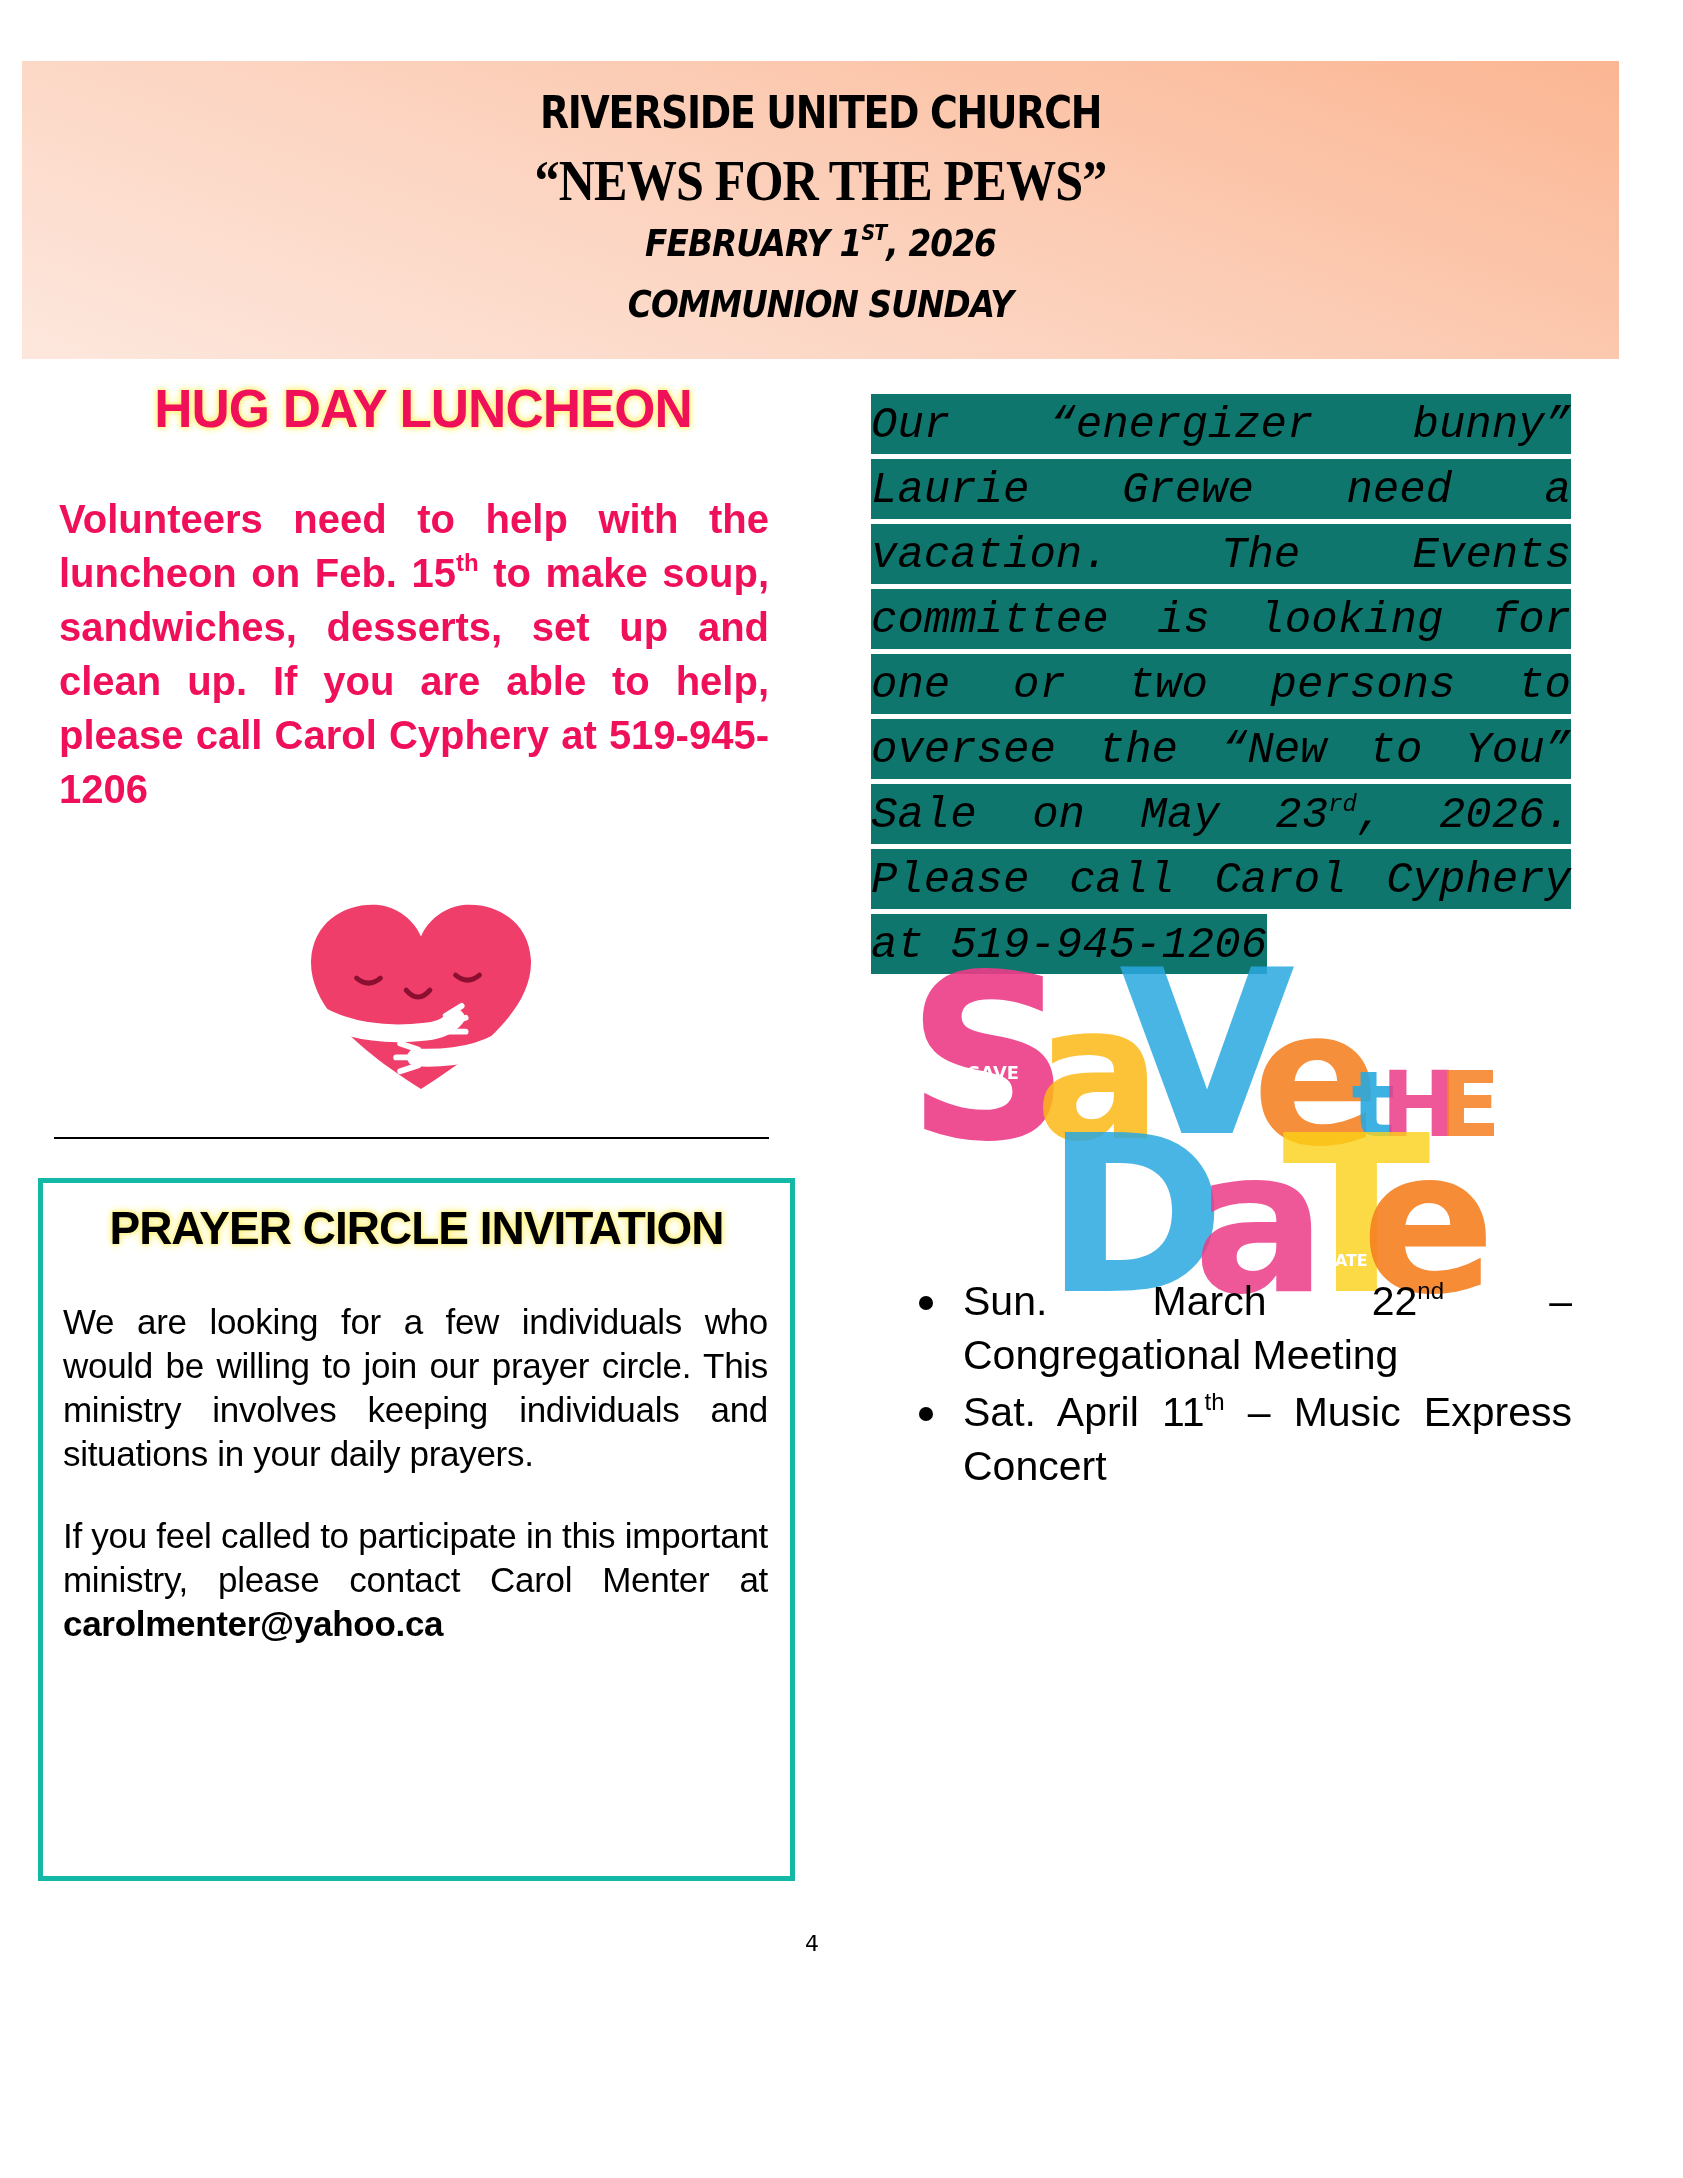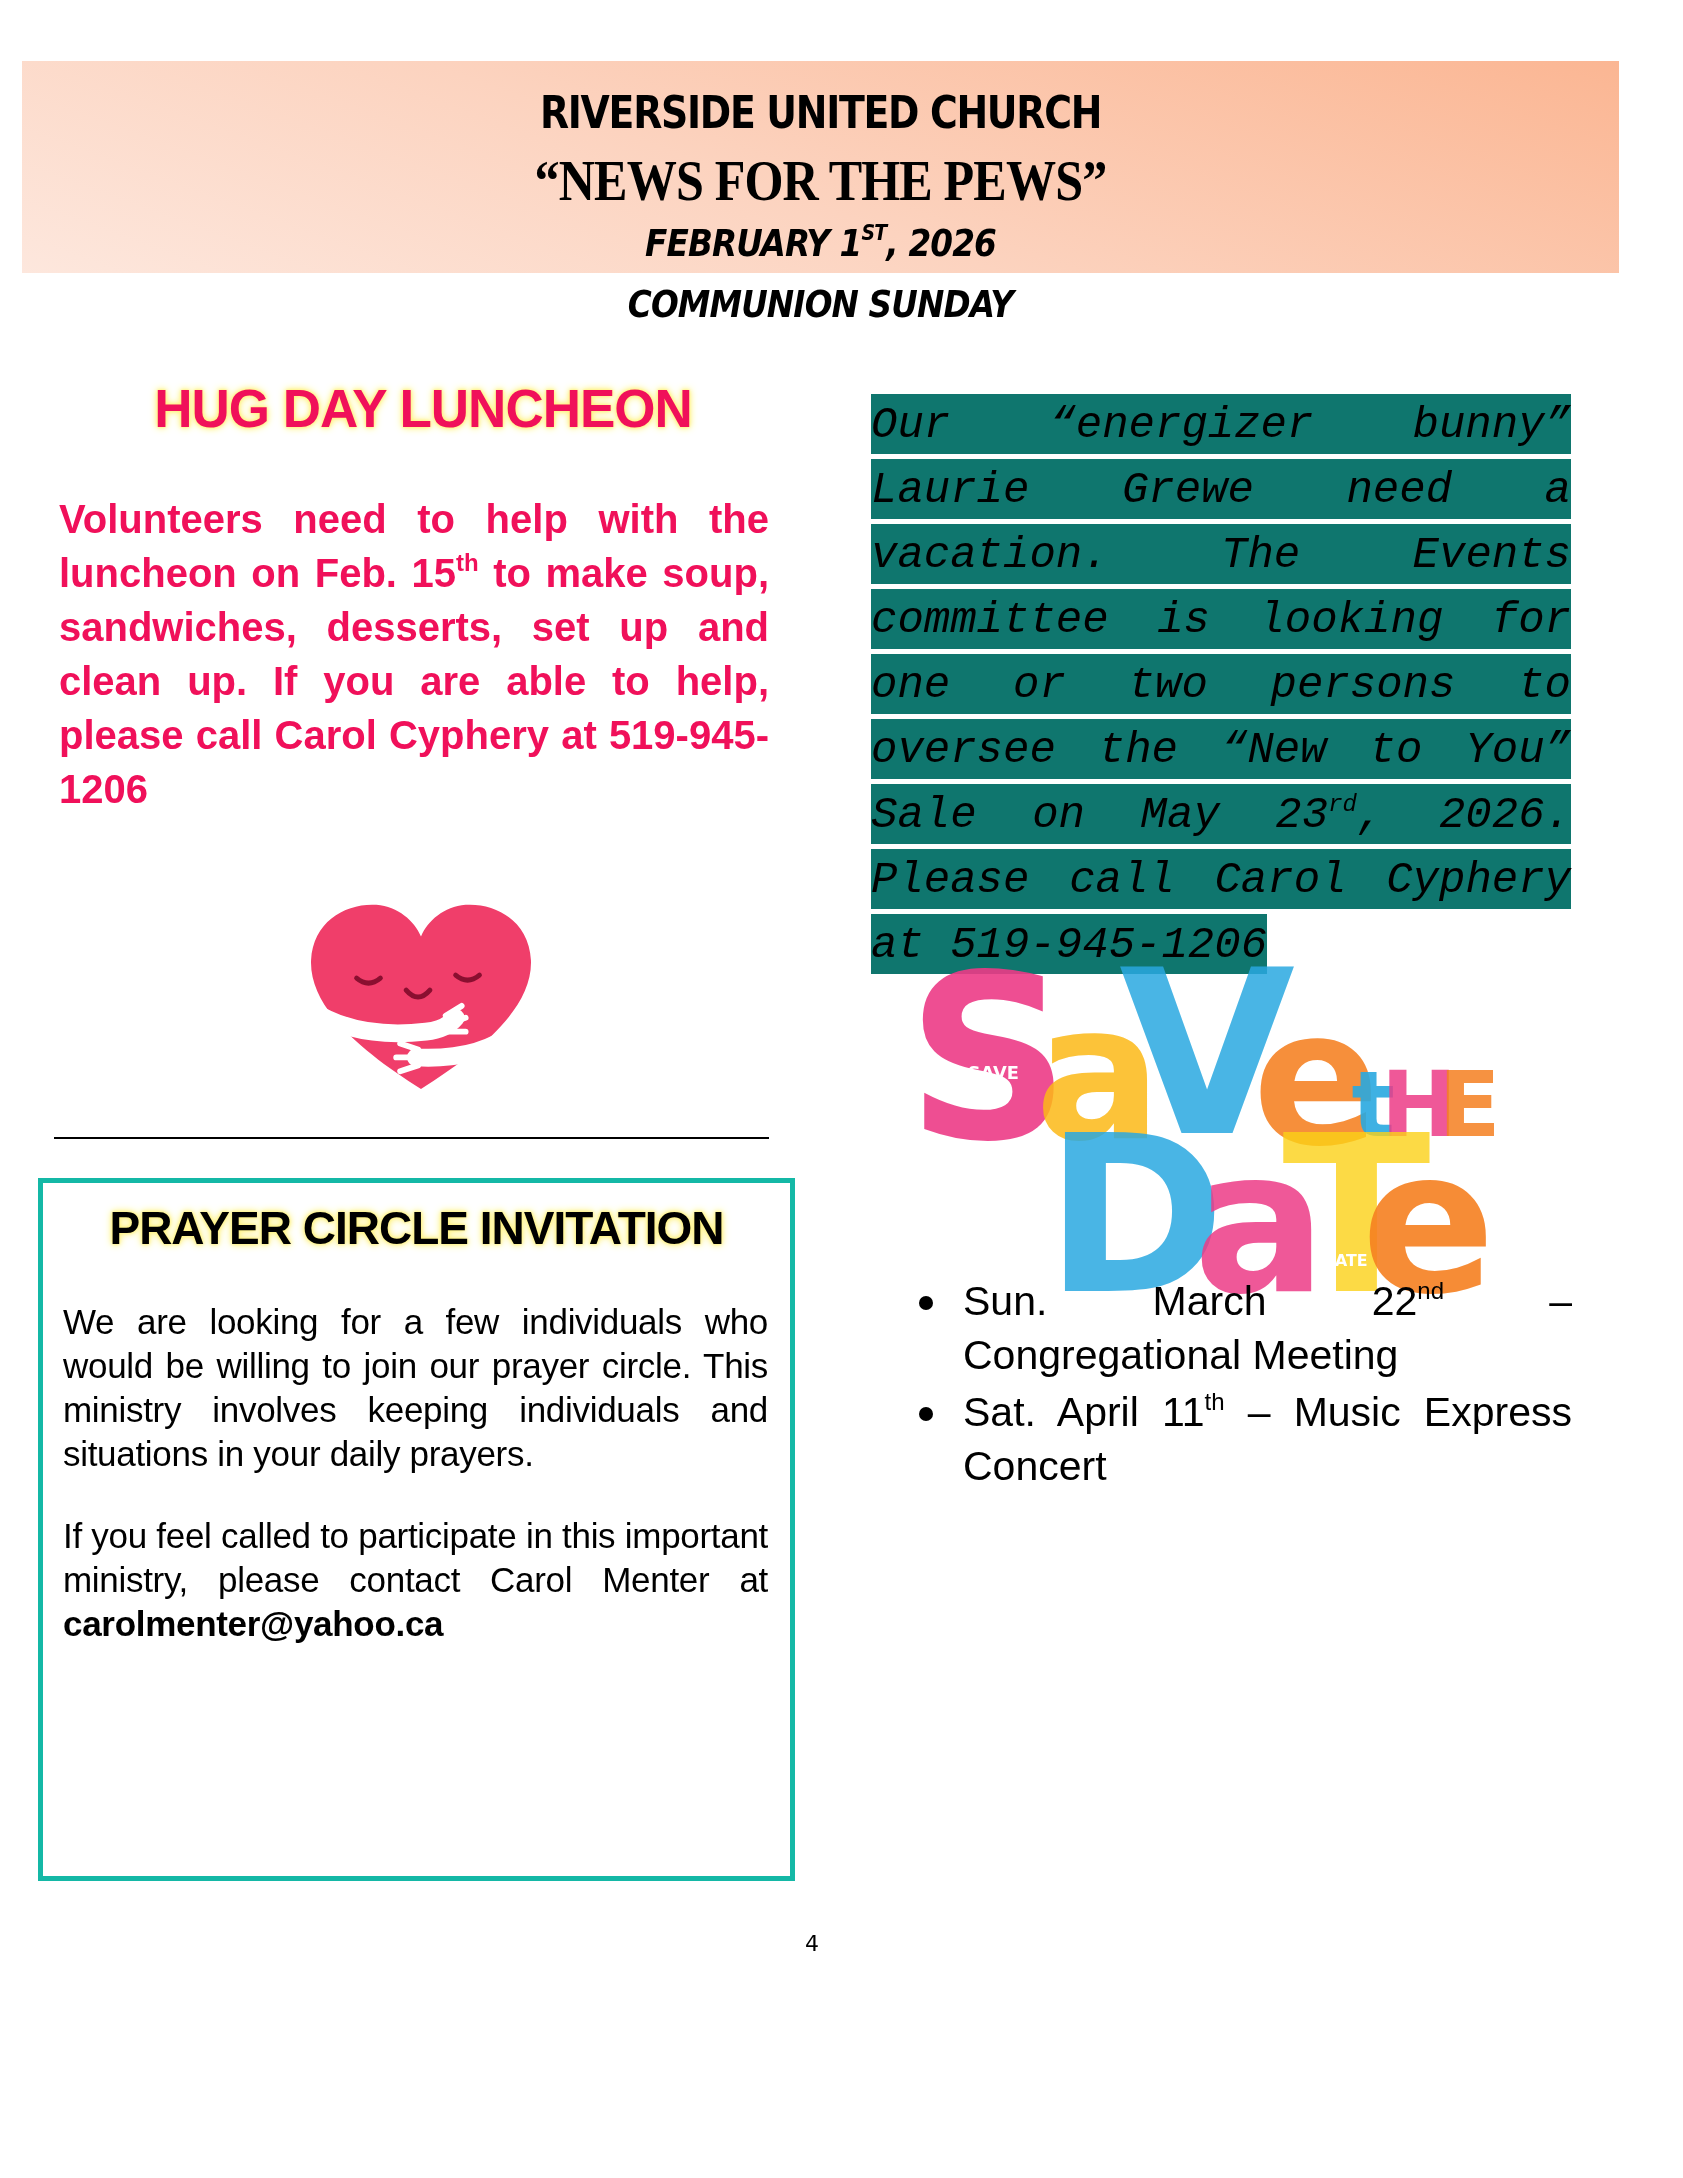--- a/index.html
+++ b/index.html
@@ -1,19 +1,19 @@
 <!DOCTYPE html>
 <html><head>
 <meta charset="utf-8">
 <style>
   html, body { margin: 0; padding: 0; background: #ffffff; }
   body { width: 1683px; height: 2178px; position: relative; overflow: hidden; font-family: "Liberation Sans", sans-serif; color: #000; }
 
   .header {
-    position: absolute; left: 22px; top: 61px; width: 1597px; height: 212px;
+    position: absolute; left: 22px; top: 61px; width: 1597px; height: 298px;
     background: linear-gradient(20deg, #fde7dd 0%, #fcd3bf 45%, #fbb693 100%);
     text-align: center;
   }
   .h-line { position: absolute; left: 0; right: 0; text-align: center; white-space: nowrap; }
   .h1 { top: 26px; font-family: "DejaVu Sans", sans-serif; font-weight: bold; font-size: 44px; letter-spacing: -1.5px; transform: scaleX(0.86); }
   .h2 { top: 87px; font-family: "Liberation Serif", serif; font-weight: bold; font-size: 57px; letter-spacing: -1px; transform: scaleX(0.88); }
   .h3 { top: 160px; font-family: "DejaVu Sans", sans-serif; font-weight: bold; font-style: italic; font-size: 38px; letter-spacing: -1px; transform: scaleX(0.86); }
   .h4 { top: 221px; font-family: "DejaVu Sans", sans-serif; font-weight: bold; font-style: italic; font-size: 38px; letter-spacing: -1px; transform: scaleX(0.86); }
   .h3 sup { font-size: 22px; vertical-align: 16px; line-height: 0; }
 

